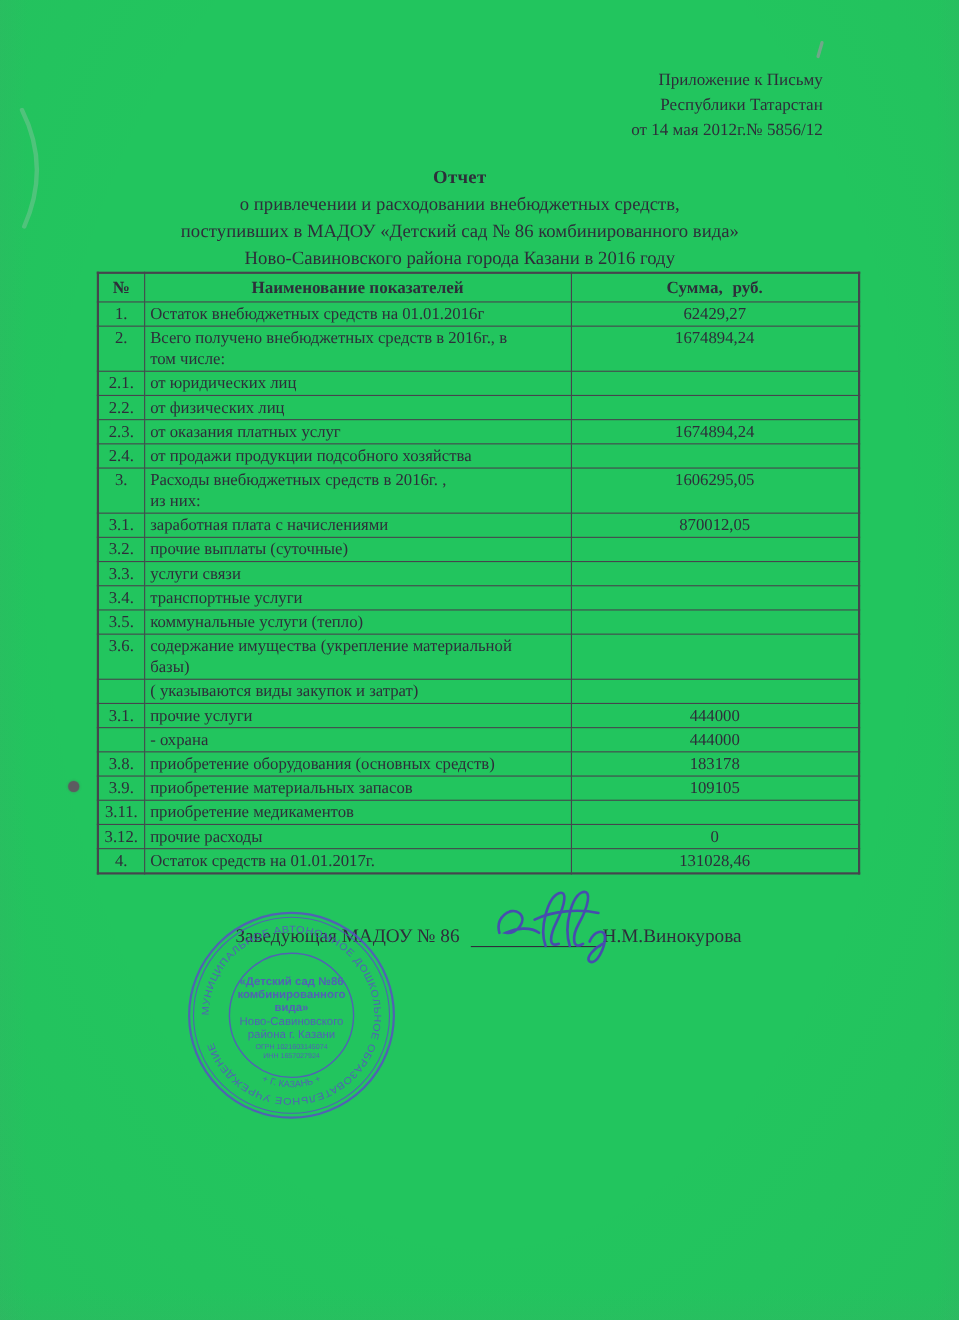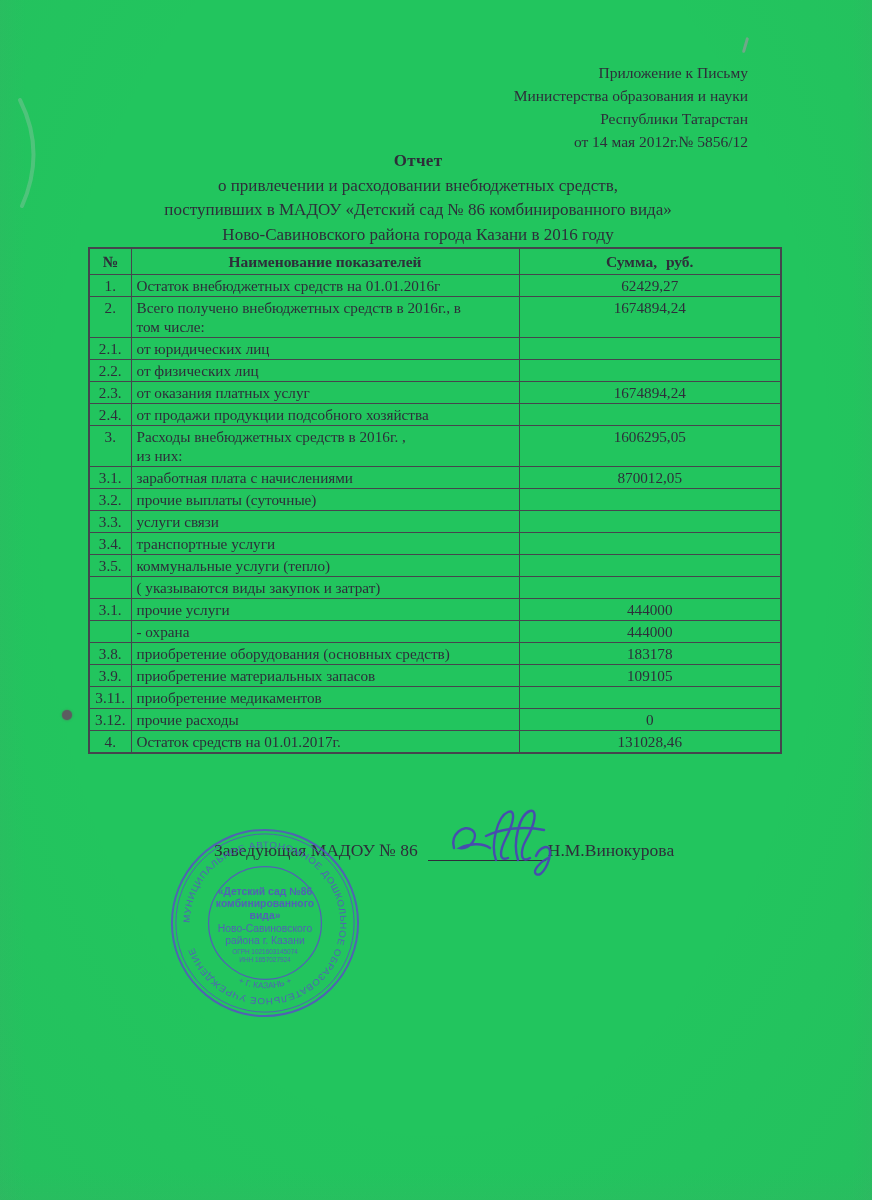--- a/index.html
+++ b/index.html
@@ -61,21 +61,20 @@
 <div class="page">
 
   <div class="mark-slash"></div>
   <svg class="mark-curve" width="34" height="110" viewBox="0 0 34 110">
     <path d="M6,2 q26,52 2,106" fill="none" stroke="#c3c3c8" stroke-width="4" stroke-linecap="round" opacity="0.55"></path>
   </svg>
   <div class="mark-dot"></div>
 
   <div class="letterhead">
     <div>Приложение к Письму</div>
-    <div>Министерства образования и науки</div>
     <div>Республики Татарстан</div>
     <div>от 14 мая 2012г.№ 5856/12</div>
   </div>
 
   <div class="title">
     <div class="t-bold">Отчет</div>
     <div>о привлечении и  расходовании внебюджетных средств,</div>
     <div>поступивших в  МАДОУ «Детский сад № 86 комбинированного вида»</div>
     <div>Ново-Савиновского района города Казани в 2016 году</div>
   </div>
@@ -170,20 +169,28 @@
           <td class="c-num">3.4.</td>
           <td class="c-name">
             <div>транспортные услуги</div>
           </td>
           <td class="c-sum"></td>
         </tr>
         <tr>
           <td class="c-num">3.5.</td>
           <td class="c-name">
             <div>коммунальные услуги (тепло)</div>
+          </td>
+          <td class="c-sum"></td>
+        </tr>
+        <tr>
+          <td class="c-num">3.6.</td>
+          <td class="c-name">
+            <div>содержание имущества (укрепление материальной</div>
+            <div>базы)</div>
           </td>
           <td class="c-sum"></td>
         </tr>
         <tr>
           <td class="c-num"></td>
           <td class="c-name">
             <div>( указываются виды закупок и затрат)</div>
           </td>
           <td class="c-sum"></td>
         </tr>

